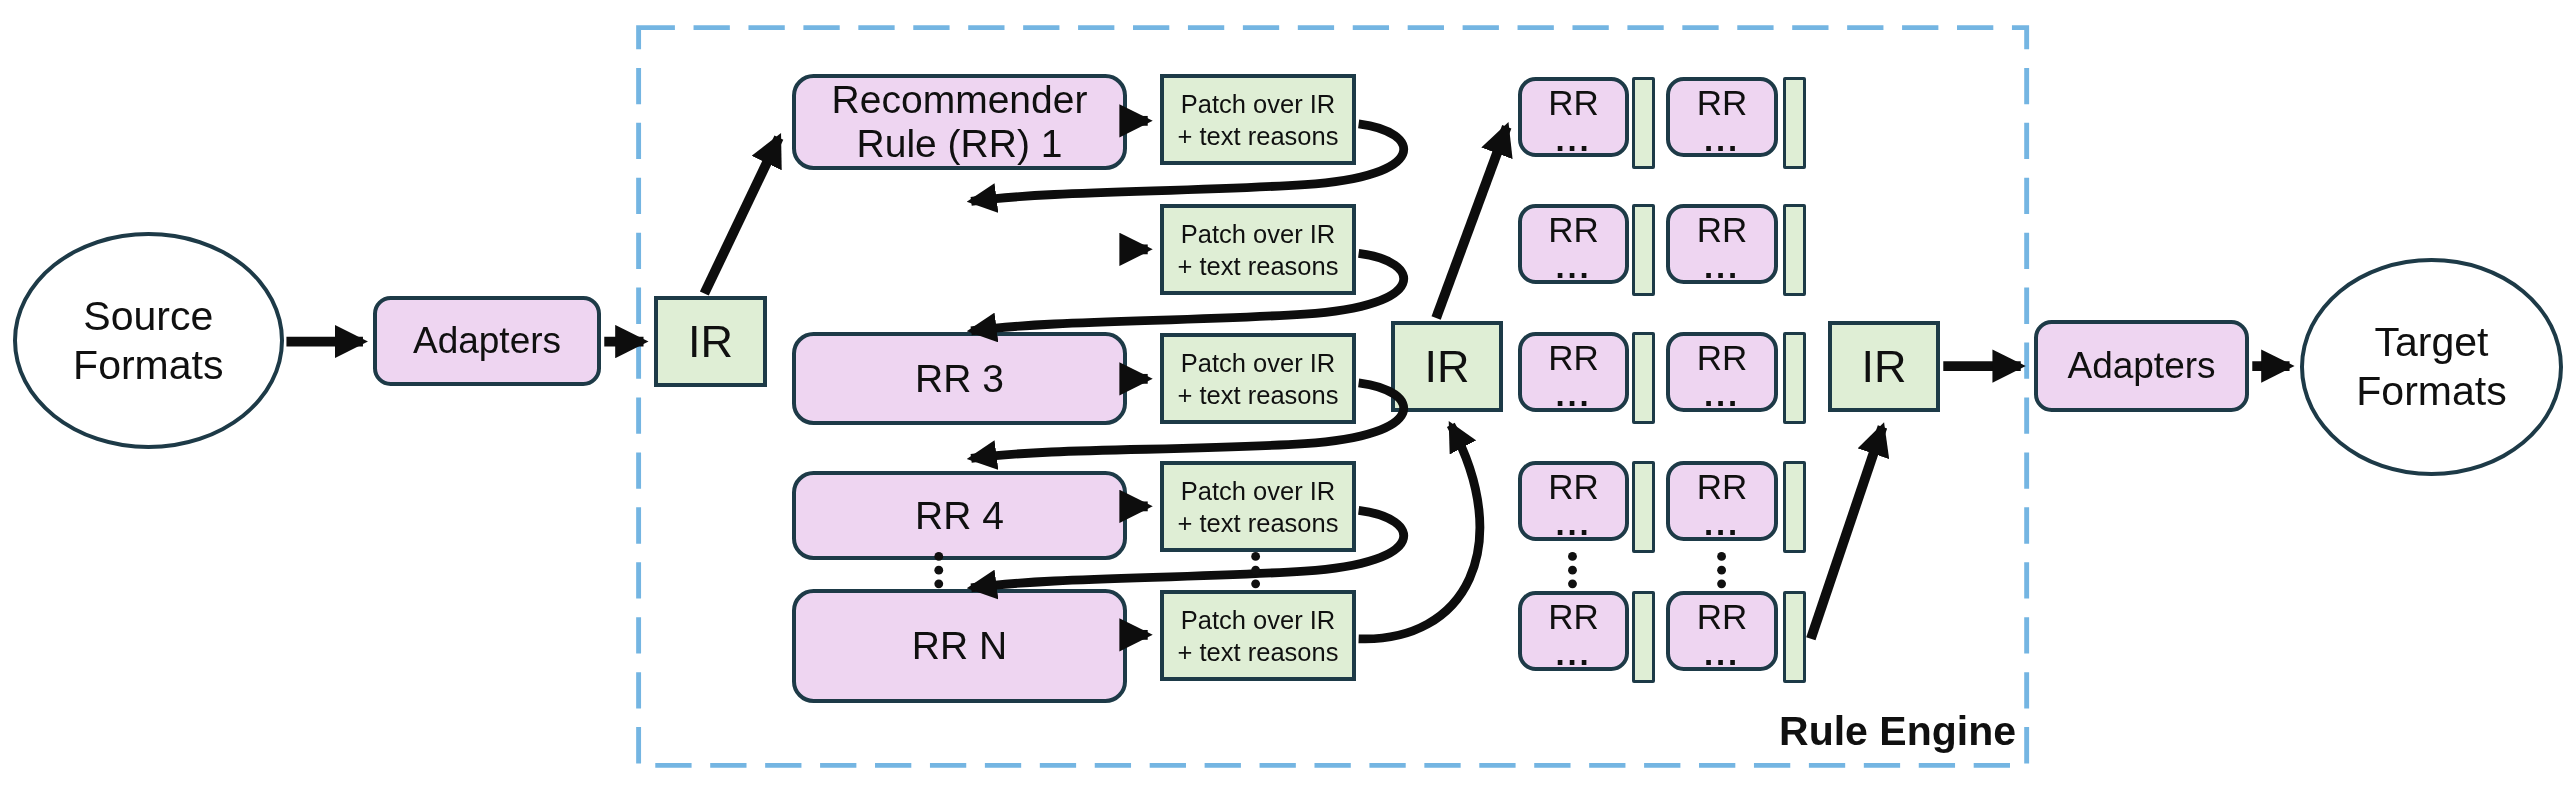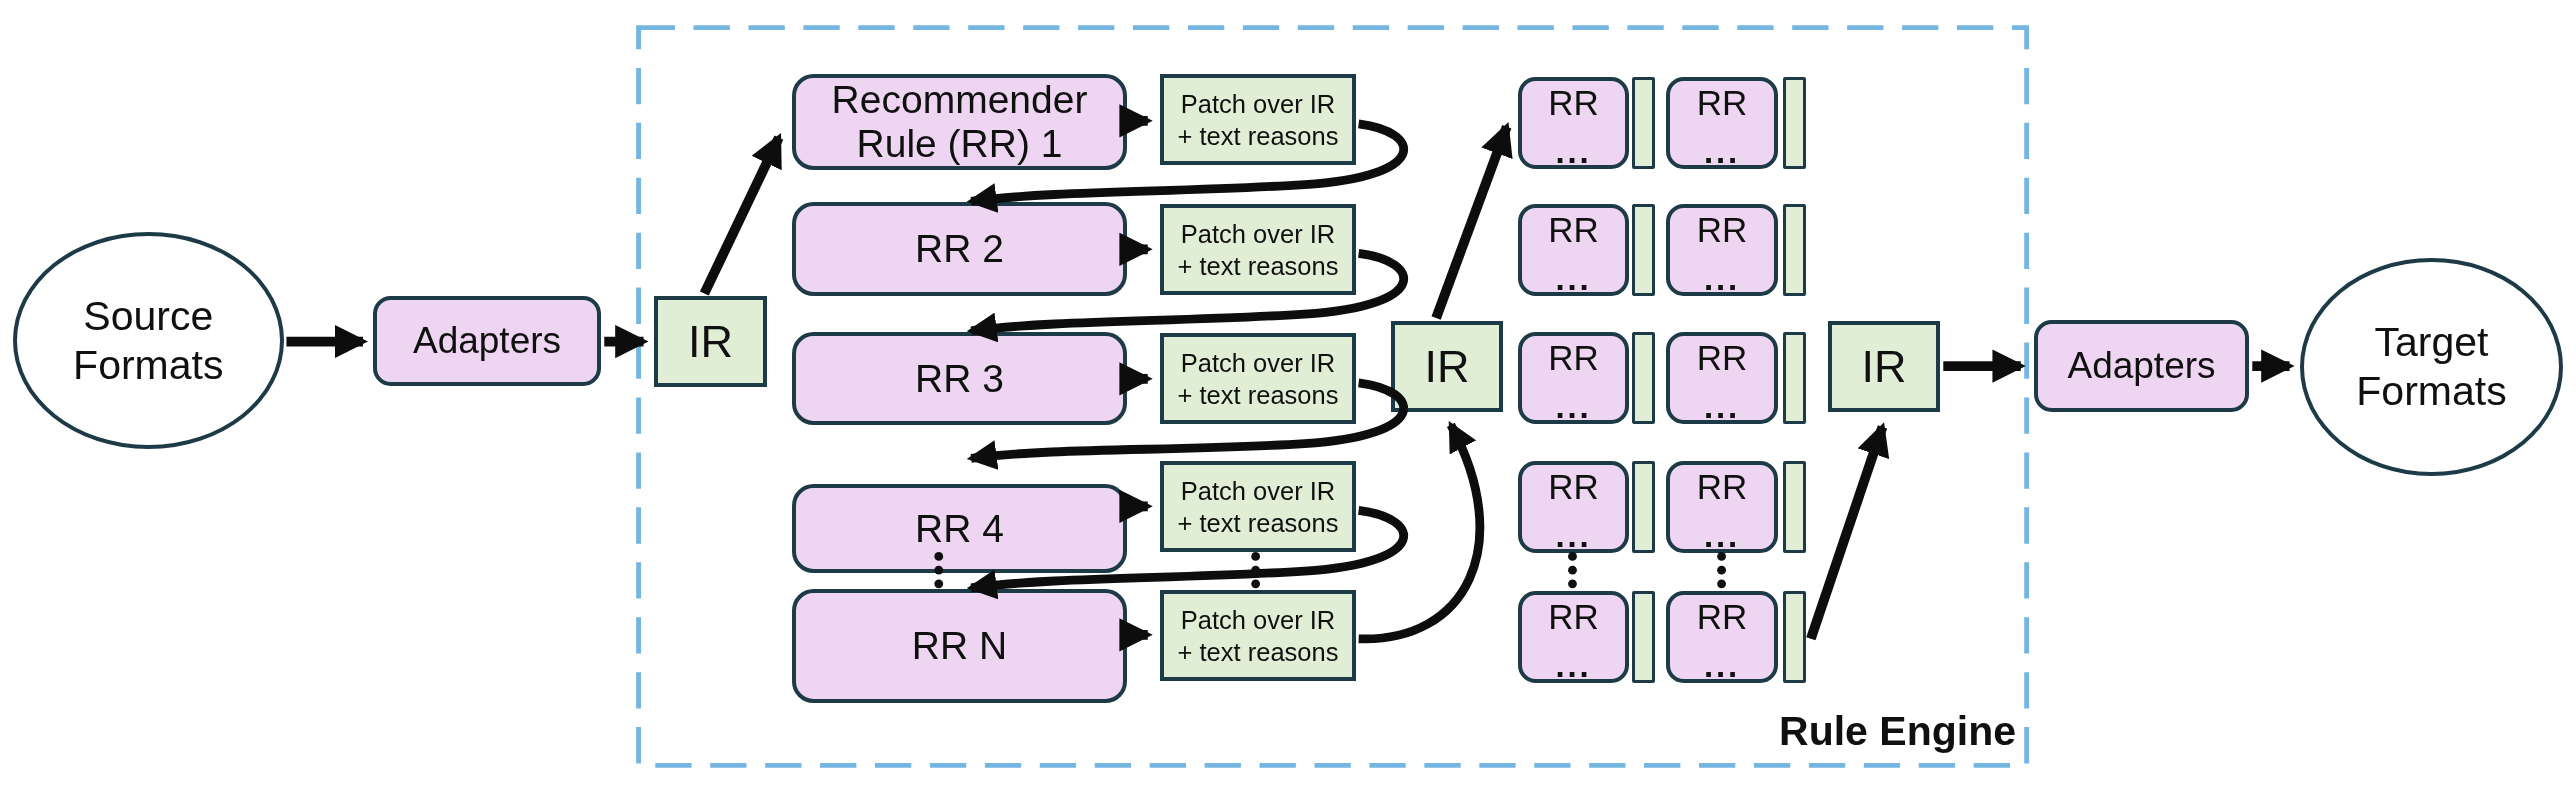--- a/index.html
+++ b/index.html
@@ -8,21 +8,21 @@
   .stage{position:absolute;left:0;top:0;width:2576px;height:793px;}
   .node{position:absolute;box-sizing:border-box;display:flex;flex-direction:column;
         align-items:center;justify-content:center;text-align:center;z-index:2;}
   .ellipse{background:#ffffff;border:4.9px solid #1d3a47;border-radius:50%;
            font-size:41px;line-height:49px;}
   .pinkbox{background:#eed5f1;border:4.9px solid #1d3a47;border-radius:19.6px;}
   .greenbox{background:#dfeed5;border:4.9px solid #1d3a47;}
   .rrule{left:792px;width:335px;font-size:39px;line-height:44px;border-radius:21.6px;}
   .patch{left:1160px;width:196px;height:91px;font-size:25.5px;line-height:32px;}
   .irbox{width:113px;height:91px;font-size:45px;font-weight:normal;}
-  .gridcell{width:111px;height:92px;border-radius:17.7px;justify-content:space-between;
+  .gridcell{width:111px;height:80px;border-radius:17.7px;justify-content:space-between;
             padding:2px 5.9px 0 5.9px;font-size:35px;}
   .gridcell .rrtxt{line-height:39px;}
   .gridcell .dots{font-size:33px;font-weight:bold;letter-spacing:2.9px;line-height:21.6px;
                   margin-bottom:2px;}
   .sliver{width:22.6px;height:92px;border-width:3.9px;border-radius:2px;}
   .adapters{width:228px;font-size:37px;border-radius:17.7px;}
   .label-plain{position:absolute;z-index:2;font-size:41px;line-height:47px;font-weight:bold;}
   svg.overlay{position:absolute;left:0;top:0;z-index:3;pointer-events:none;}
 </style>
 </head>
@@ -40,27 +40,24 @@
   </div>
 
   <div class="node greenbox irbox" style="left:654px;top:296px;">
     <span>IR</span>
   </div>
 
   <div class="node pinkbox rrule" style="top:74px;height:96px;">
     <span>Recommender</span>
     <span>Rule (RR) 1</span>
   </div>
-  <div class="node pinkbox rrule" style="top:202px;height:94px;">
-    <span>RR 2</span>
-  </div>
   <div class="node pinkbox rrule" style="top:332px;height:93px;text-align:center;">
     <span>RR 3</span>
   </div>
-  <div class="node pinkbox rrule" style="top:484px;height:89px;">
+  <div class="node pinkbox rrule" style="top:471px;height:89px;">
     <span>RR 4</span>
   </div>
   <div class="node pinkbox rrule" style="top:589px;height:114px;">
     <span>RR N</span>
   </div>
 
   <div class="node greenbox patch" style="top:74px;">
     <span>Patch over IR</span>
     <span>+ text reasons</span>
   </div>

